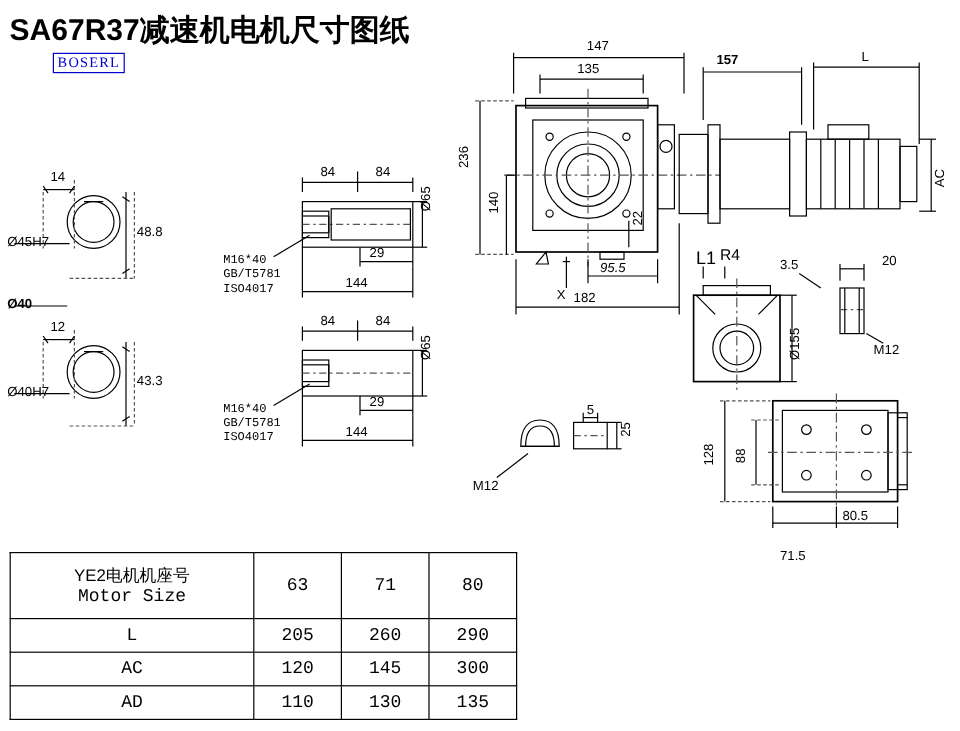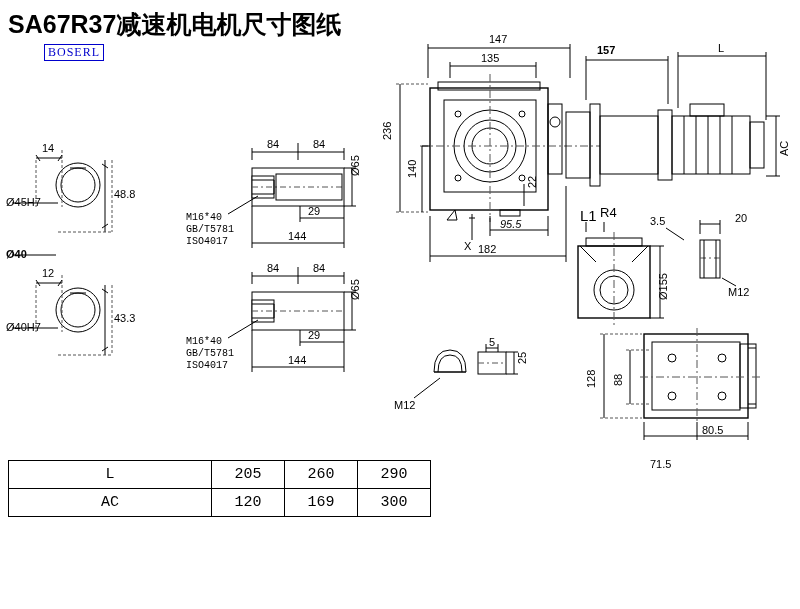--- a/index.html
+++ b/index.html
@@ -315,26 +315,41 @@
 <div class="t" style="left:489px;top:336px;">5</div>
 <div class="t" style="left:516px;top:364px;transform:rotate(-90deg);transform-origin:left top;">25</div>
 <div class="t" style="left:394px;top:399px;">M12</div>
 <div class="t" style="left:585px;top:388px;transform:rotate(-90deg);transform-origin:left top;">128</div>
 <div class="t" style="left:612px;top:386px;transform:rotate(-90deg);transform-origin:left top;">88</div>
 <div class="t" style="left:650px;top:438px;margin-top:20px;">71.5</div>
 <div class="t" style="left:702px;top:424px;">80.5</div>
 
 <table class="spec">
   <tbody>
+      <tr>
+    <td class="lbl" style="height:52px;">
+      <div class="c1">YE2电机机座号</div>
+      <div class="mono">Motor Size</div>
+    </td>
+    <td class="val">63</td>
+    <td class="val">71</td>
+    <td class="val">80</td>
+  </tr>
   <tr>
     <td class="lbl">L</td>
     <td class="val">205</td>
     <td class="val">260</td>
     <td class="val">290</td>
   </tr>
   <tr>
     <td class="lbl">AC</td>
     <td class="val">120</td>
-    <td class="val">169</td>
+    <td class="val">145</td>
     <td class="val">300</td>
+  </tr>
+  <tr>
+    <td class="lbl">AD</td>
+    <td class="val">110</td>
+    <td class="val">130</td>
+    <td class="val">135</td>
   </tr>
 </tbody>
   </table>
 
 </body></html>

